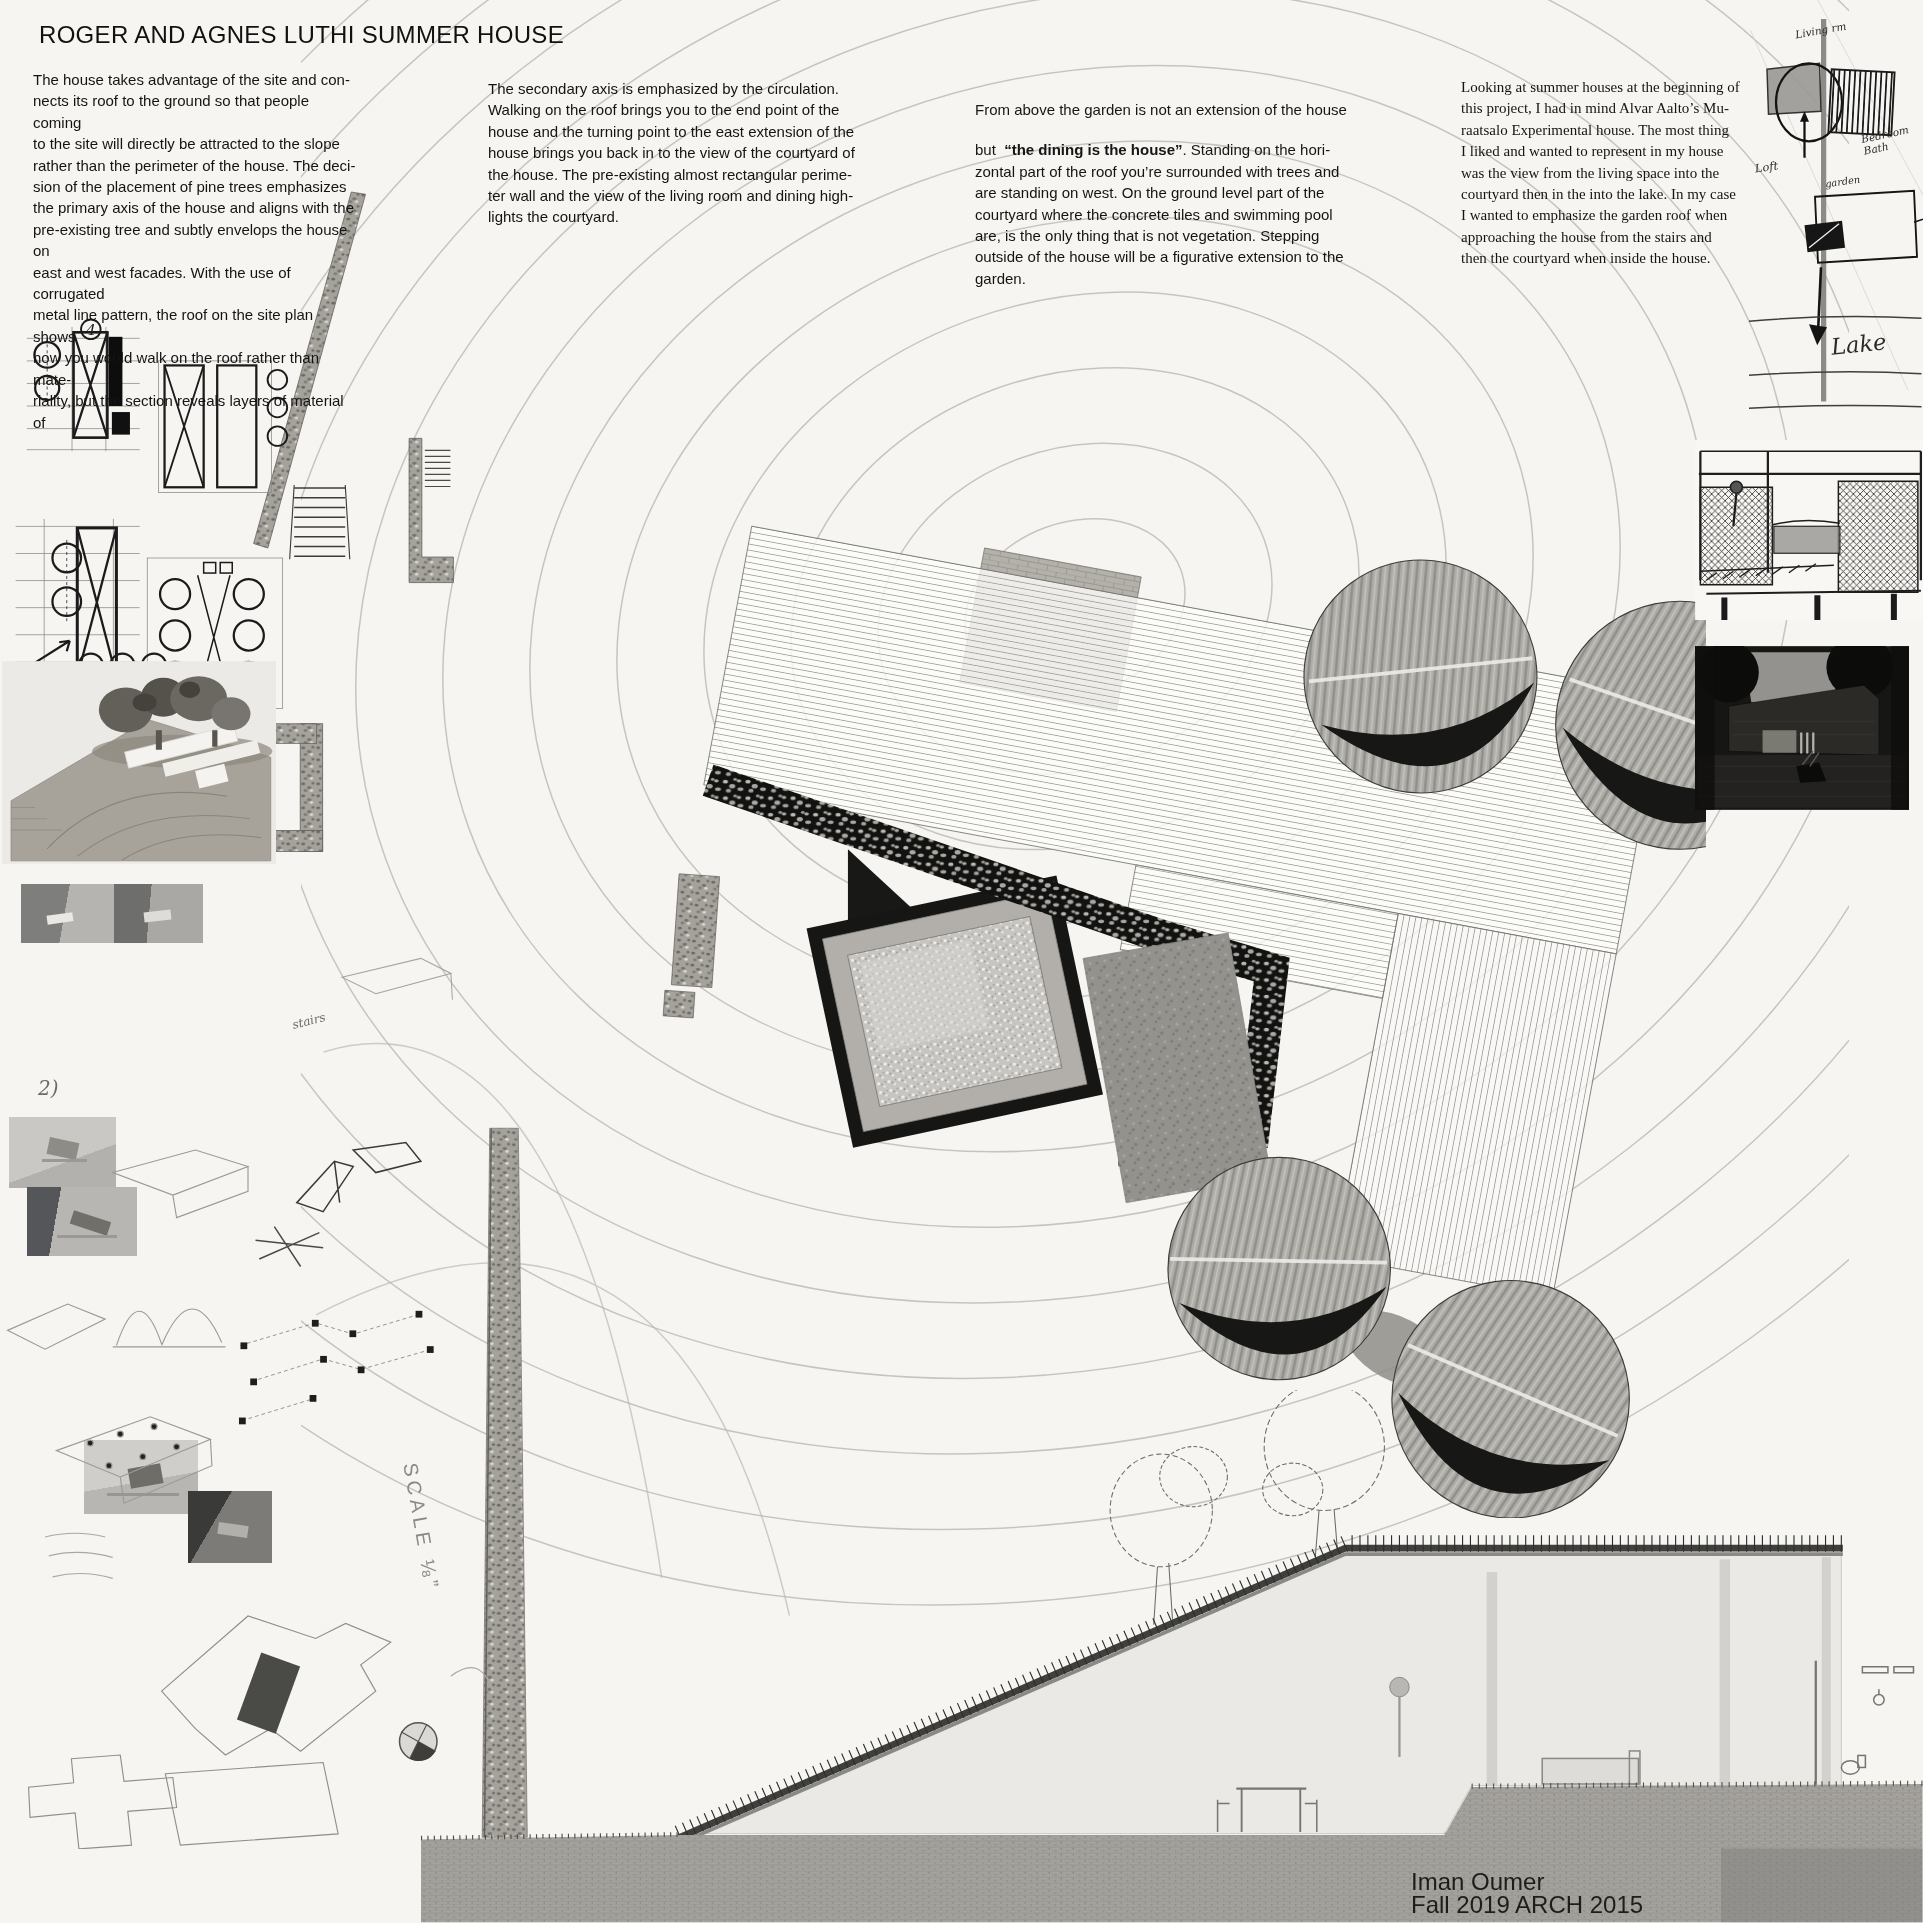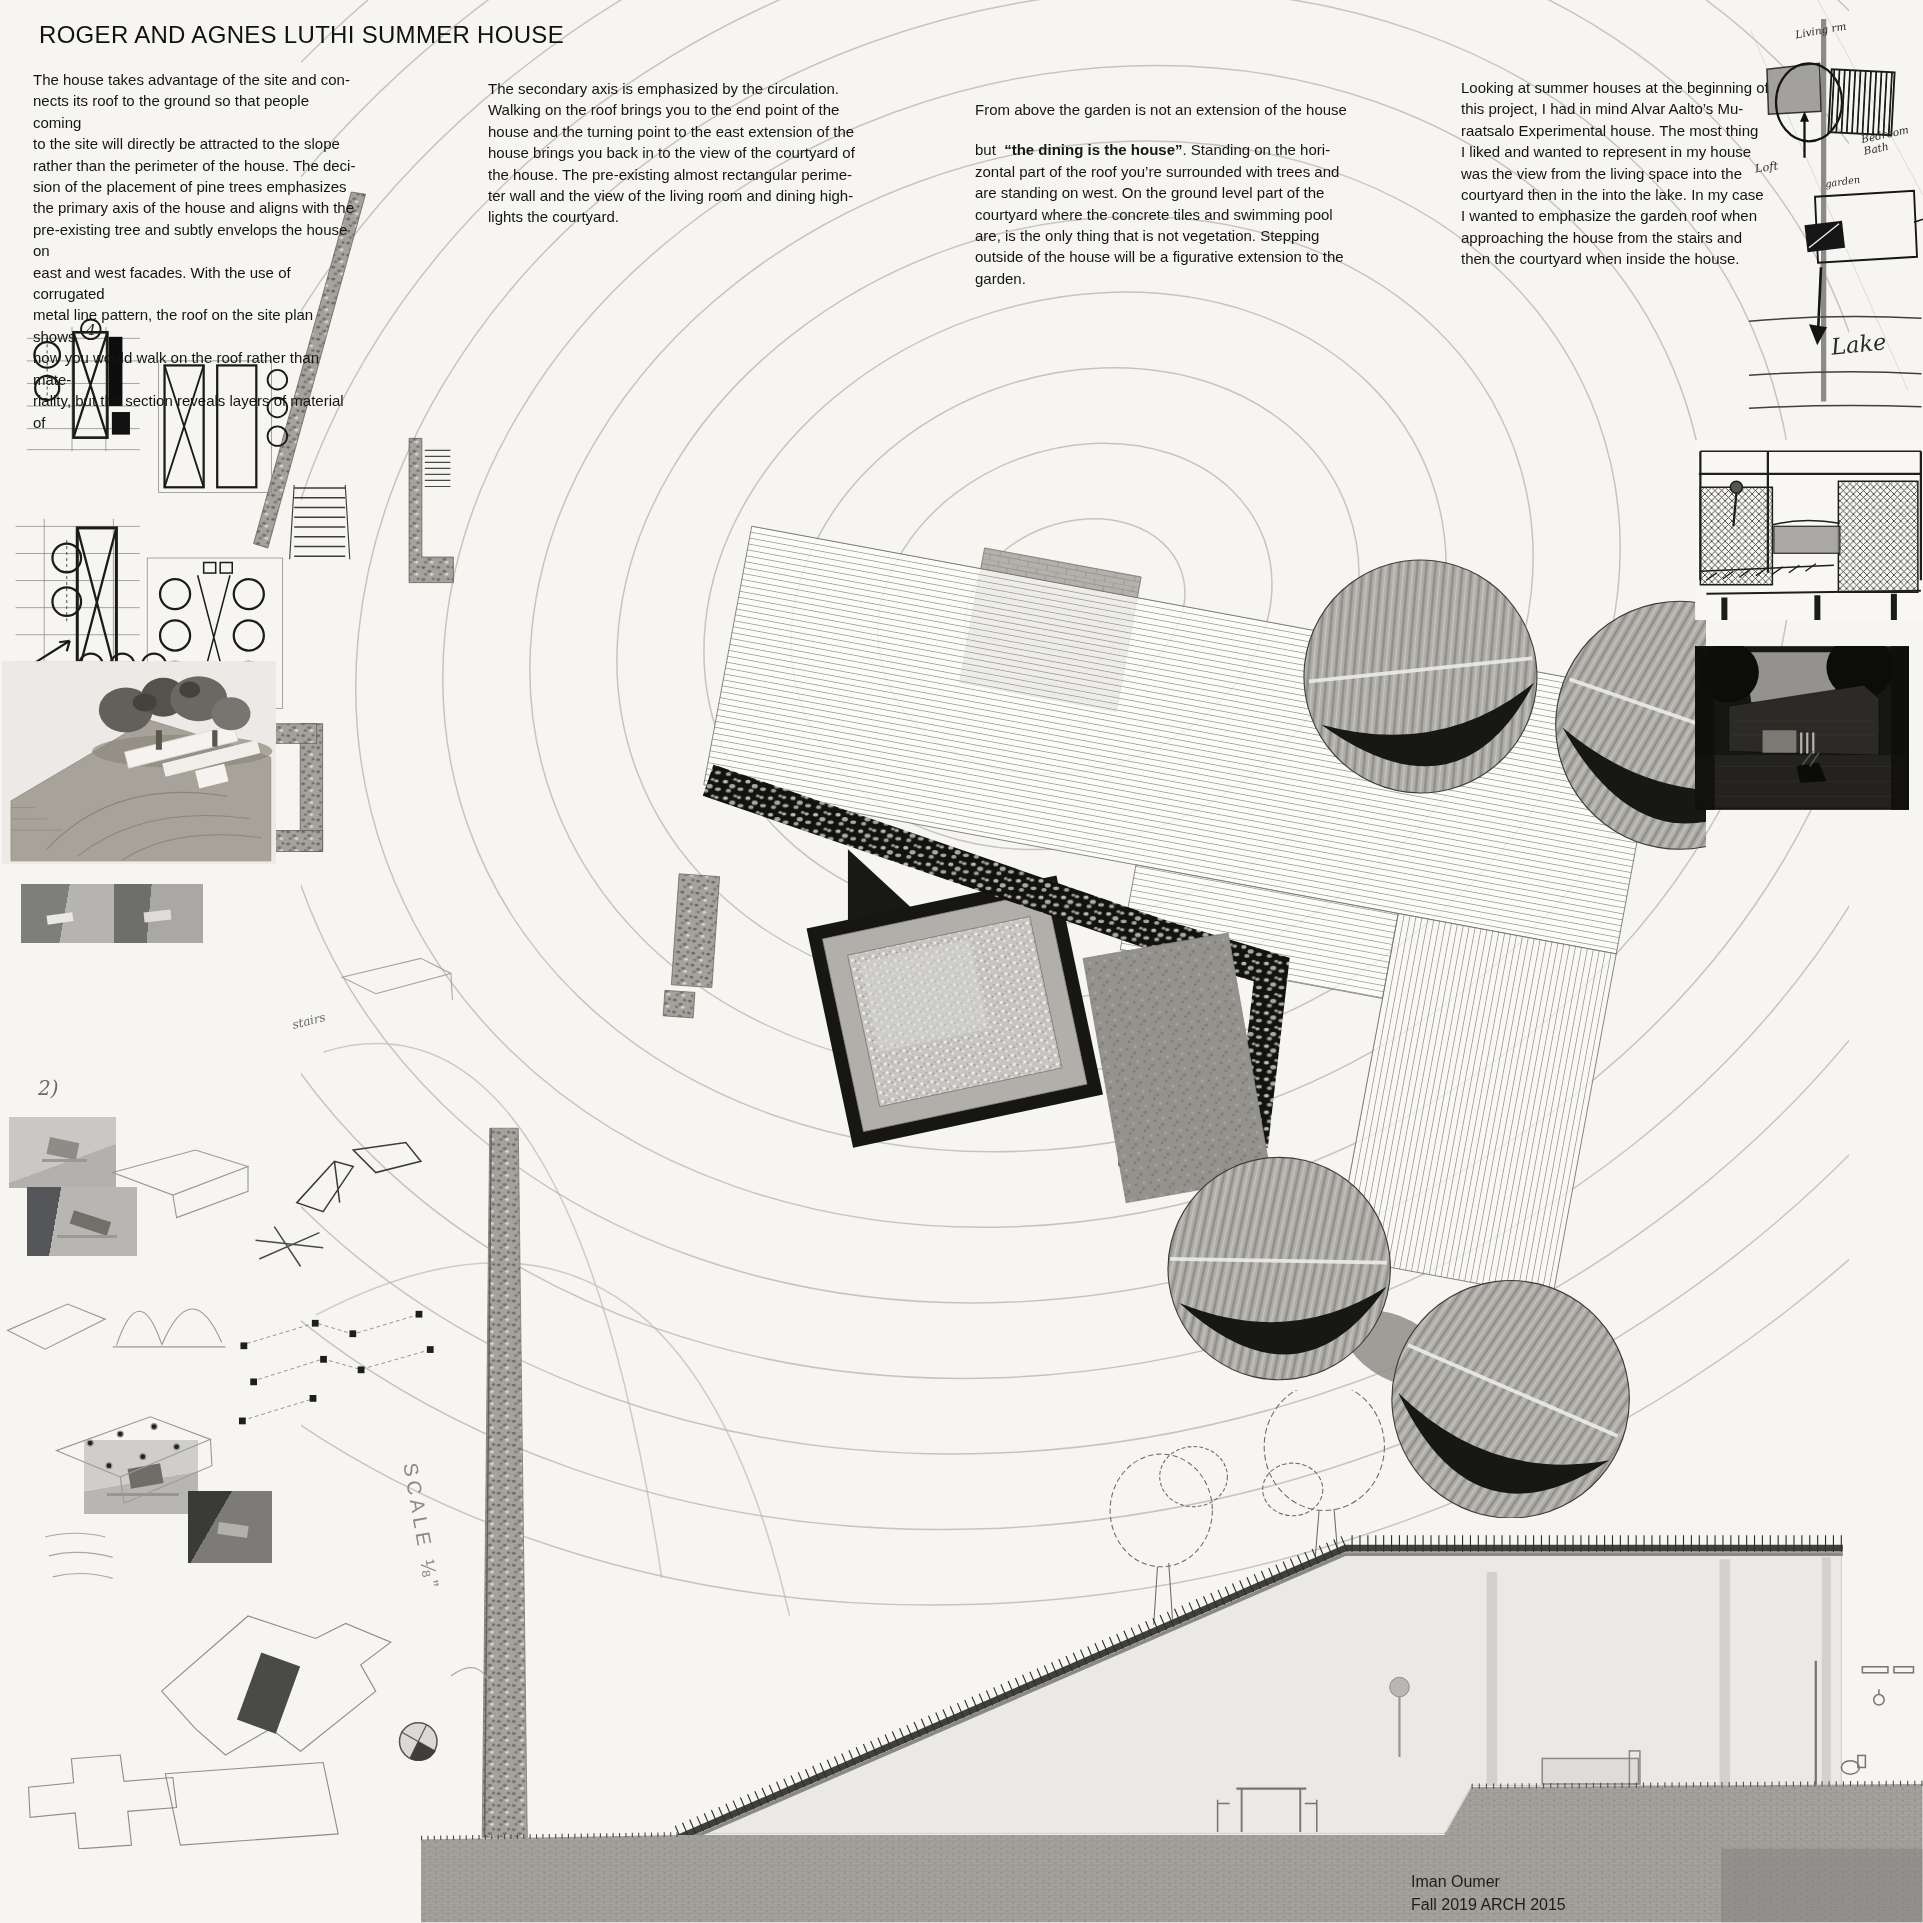--- a/index.html
+++ b/index.html
@@ -6,21 +6,21 @@
   .board{position:relative;width:1924px;height:1924px;background:#f6f5f2;overflow:hidden;
          font-family:"Liberation Sans", sans-serif;color:#161616;}
   .abs{position:absolute;}
   .title{font-size:24px;letter-spacing:0.3px;color:#111;white-space:nowrap;}
   .col{font-size:15px;line-height:21.4px;white-space:pre-line;color:#141414;}
   .col3line{font-size:15px;line-height:21.4px;white-space:pre;margin-top:19px;}
   .col3line b{font-weight:bold;}
   .hand{font-family:"DejaVu Serif", serif;font-style:italic;color:#2a2a28;}
   .note{font-family:"DejaVu Serif", serif;font-style:italic;color:#6b6b67;}
   .scale-label{font-size:20px;letter-spacing:4.5px;color:#8b8984;transform:rotate(80deg);transform-origin:0 0;white-space:nowrap;}
-  .credit{font-size:16px;line-height:23px;white-space:pre-line;color:#1d1d1b;}
+  .credit{font-size:24px;line-height:23px;white-space:pre-line;color:#1d1d1b;}
   .photo{position:absolute;overflow:hidden;}
   .photo span{position:absolute;display:block;}
   svg{display:block;}
 </style>
 </head>
 <body>
 
 <svg width="0" height="0" style="position:absolute" aria-hidden="true">
   <defs>
     <pattern id="corrH" width="8" height="8" patternUnits="userSpaceOnUse">
@@ -422,21 +422,21 @@
     <div class="col3line">From above the garden is not an extension of the house</div>
     <div class="col3line"><span>but  </span><b>“the dining is the house”</b><span>. Standing on the hori-</span></div>
     <div class="col">zontal part of the roof you’re surrounded with trees and
 are standing on west. On the ground level part of the
 courtyard where the concrete tiles and swimming pool
 are, is the only thing that is not vegetation. Stepping
 outside of the house will be a figurative extension to the
 garden.</div>
   </div>
 
-  <div class="abs col" style="left:1461px;top:77px;width:391px;">Looking at summer houses at the beginning of
+  <div class="abs col" style="left:1461px;top:77px;width:391px;font-family:Liberation Serif, serif;">Looking at summer houses at the beginning of
 this project,  I had in mind Alvar Aalto’s Mu-
 raatsalo Experimental house. The most thing
 I liked and wanted to represent in my house
 was the view from the living space into the
 courtyard then in the into the lake. In my case
 I wanted to emphasize the garden roof when
 approaching the house from the stairs and
 then the courtyard when inside the house.</div>
 
   <svg class="abs" style="left:1743px;top:0" width="180" height="428" viewBox="2320 0 240 570">

